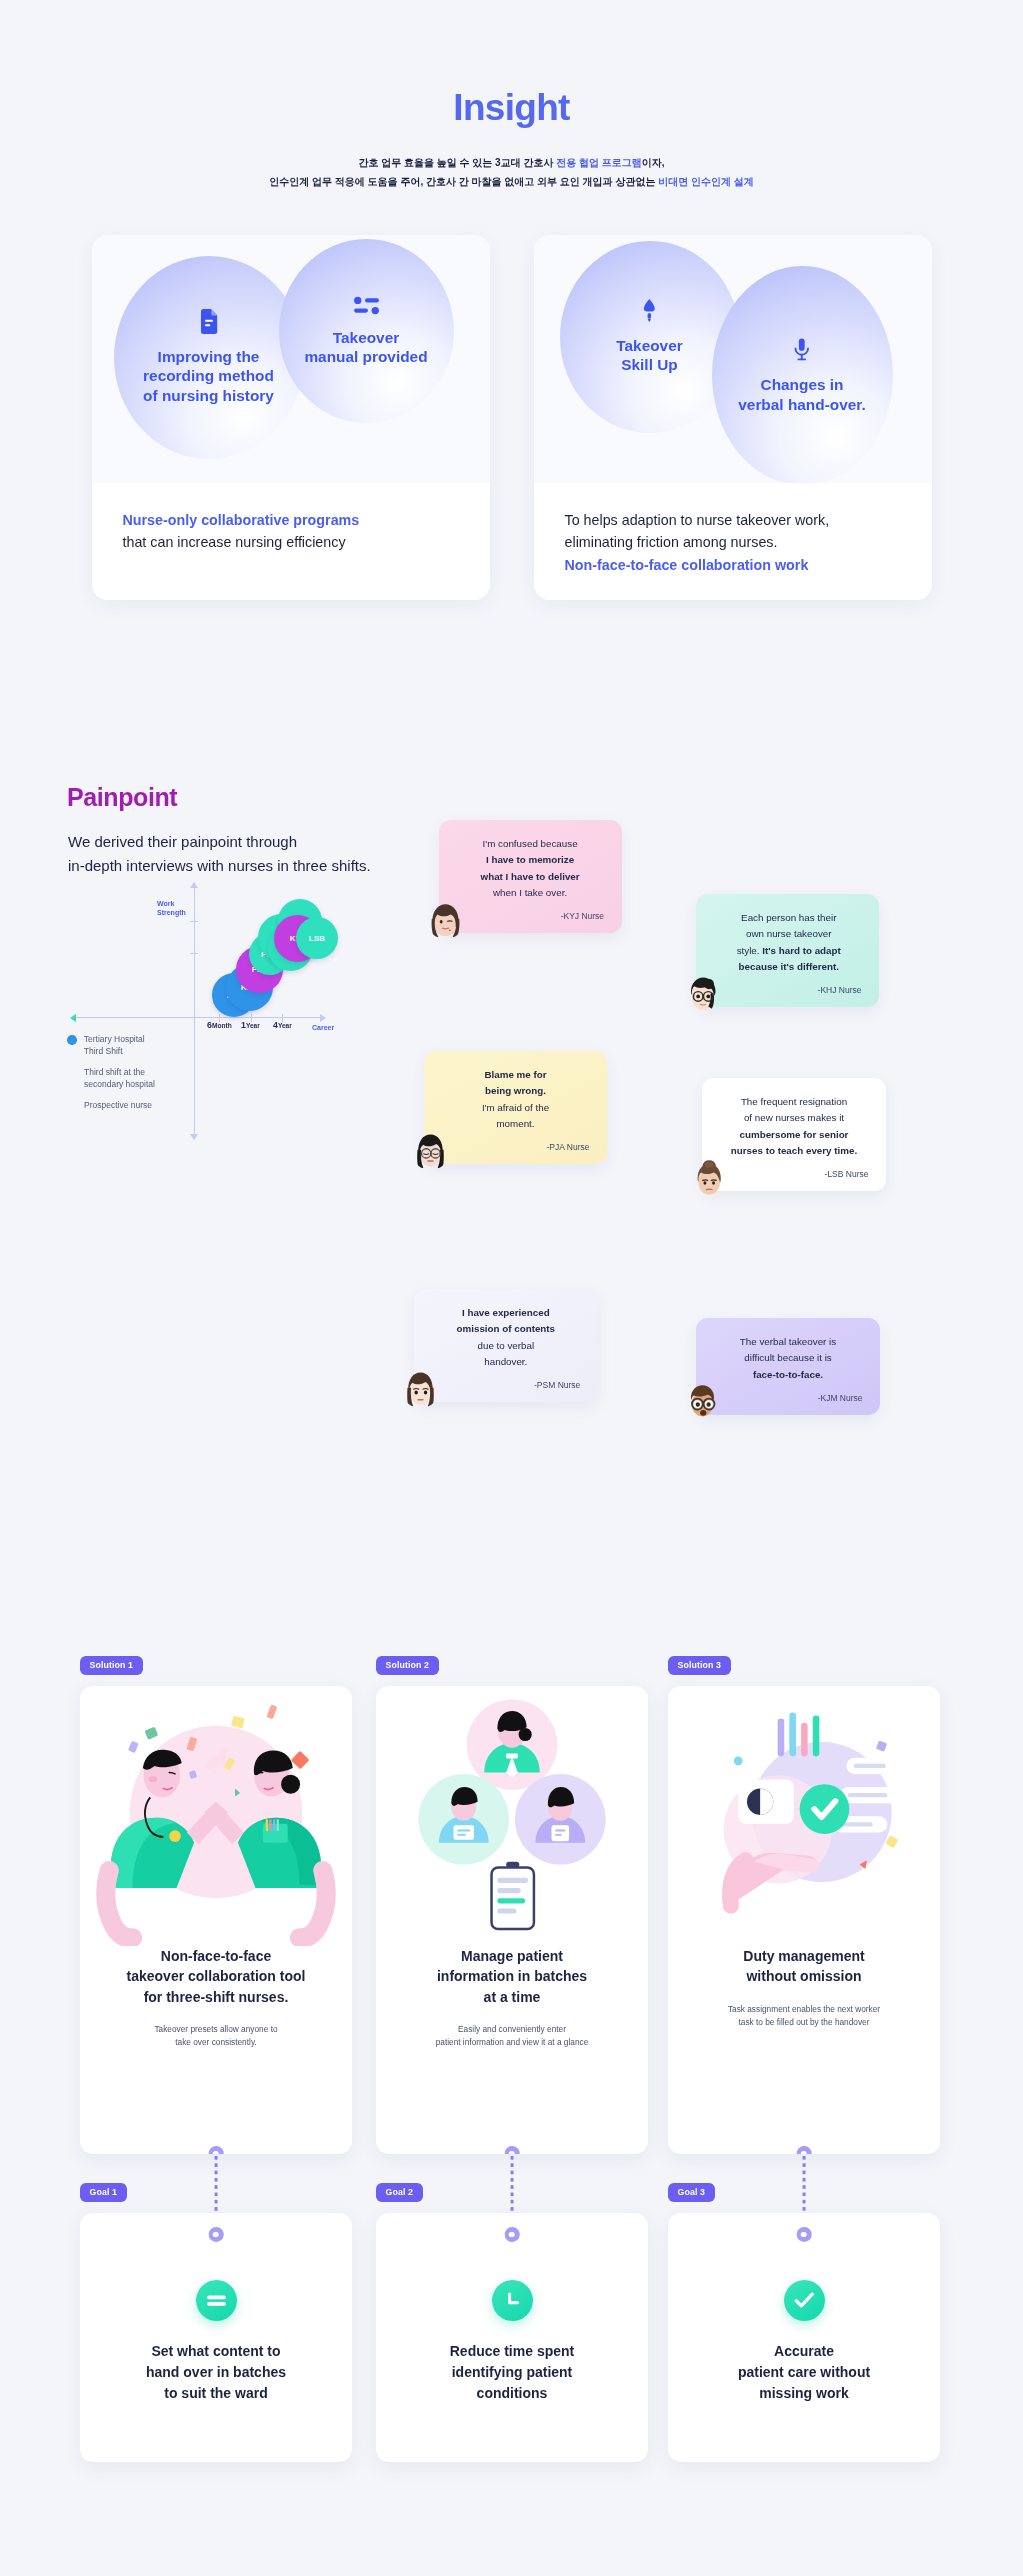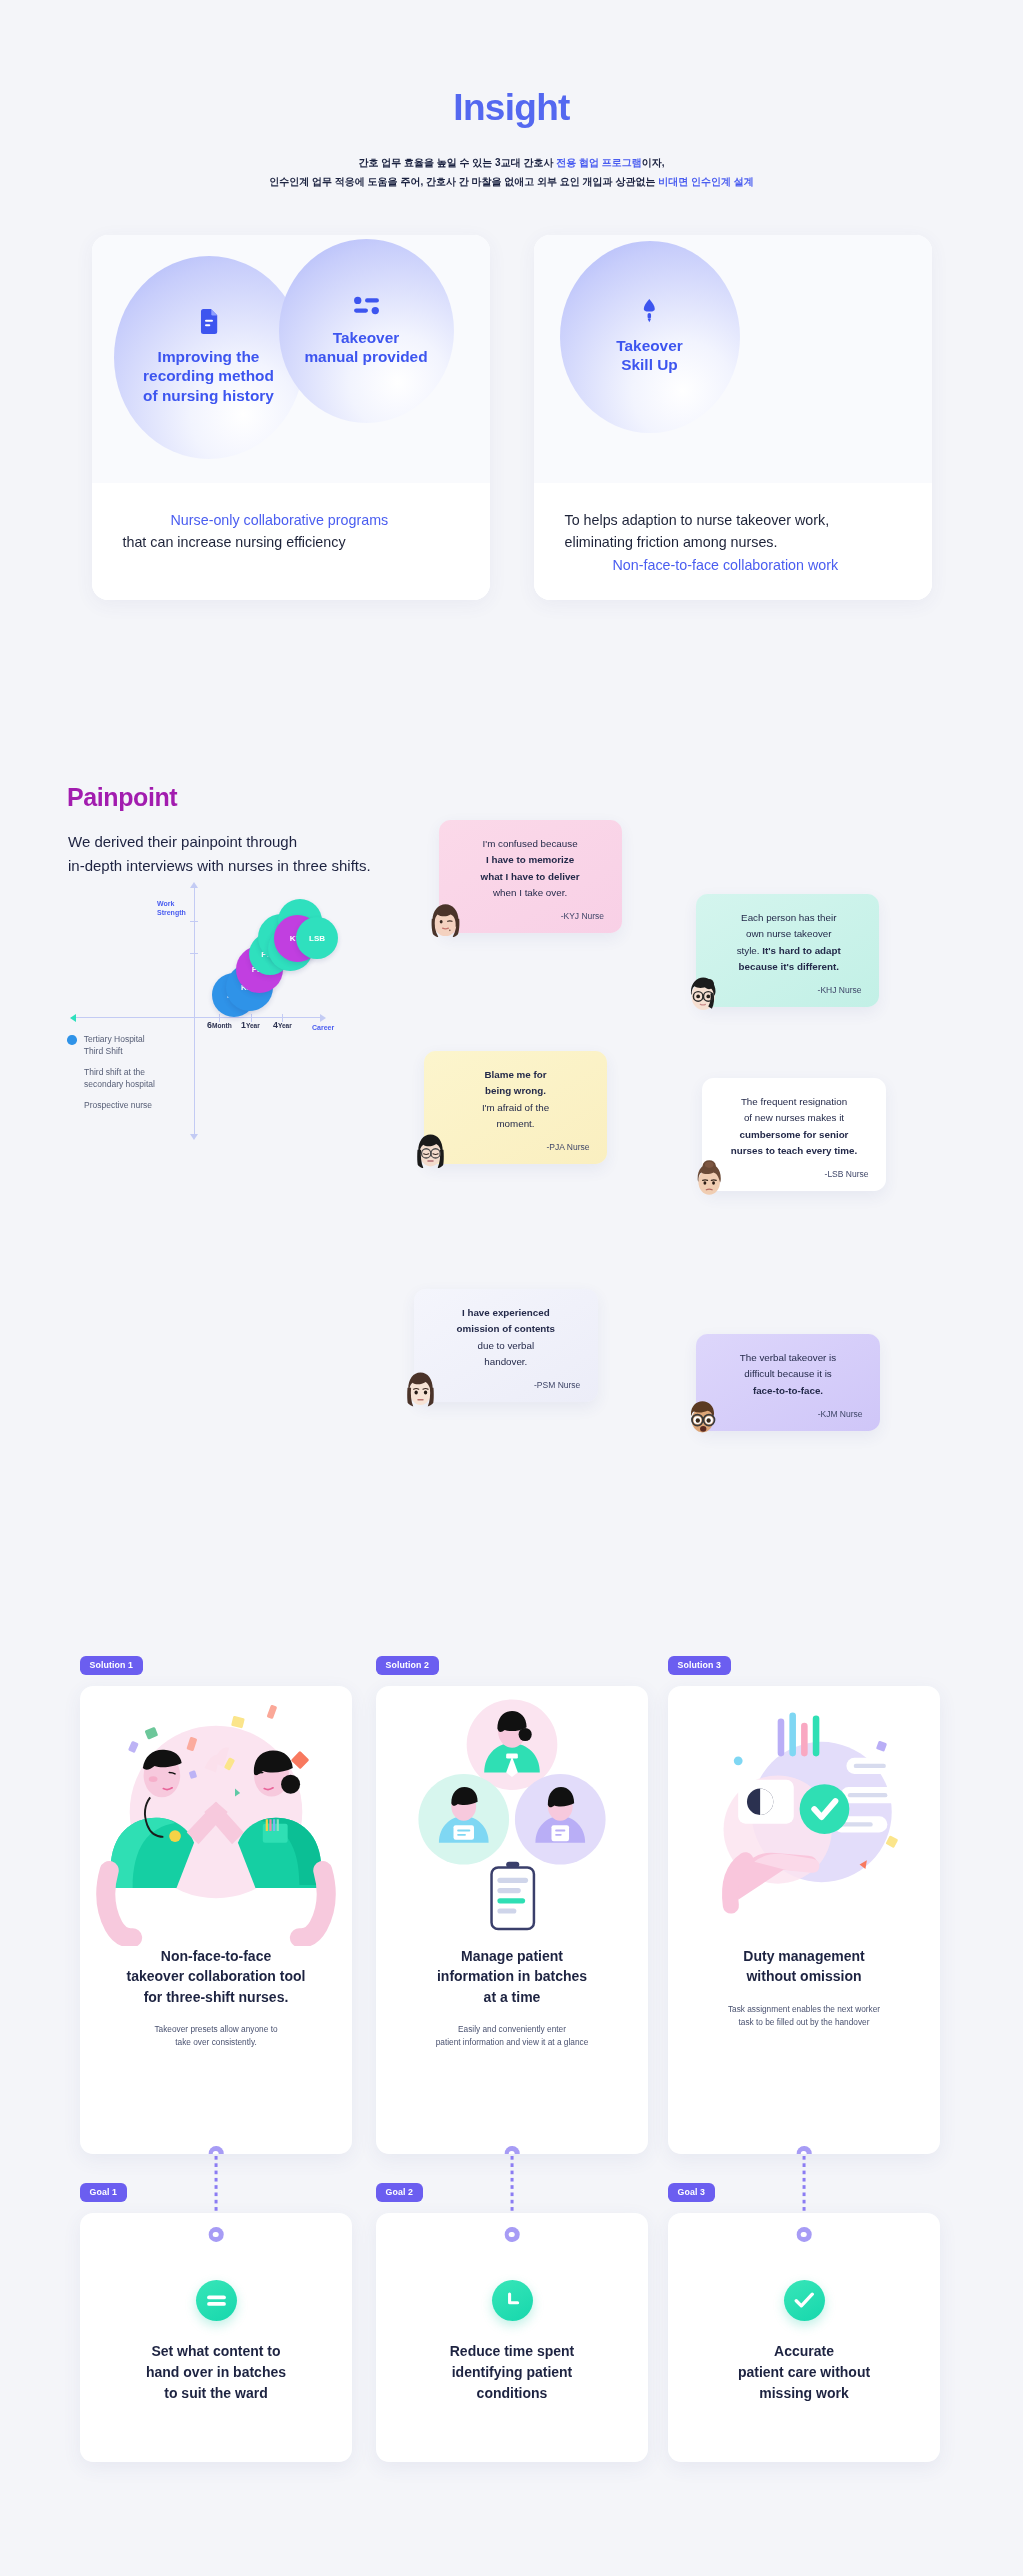--- a/index.html
+++ b/index.html
@@ -73,21 +73,21 @@
   .b2 { width: 175px; height: 184px; left: 187px; top: 4.4px;   font-size: 15.4px; }
   .b3 { width: 180px; height: 192px; left: 26px;  top: 5.8px;   font-size: 15.4px; }
   .b4 { width: 181px; height: 219px; left: 178px; top: 31px;  font-size: 15.4px; }
 
   .insight-body {
     position: absolute; bottom: 0; left: 0; right: 0;
     height: 117px; background: #fff;
     padding: 26px 31px 0 31px;
   }
   .insight-body p { font-size: 14.3px; line-height: 1.56; color: #1d2238; font-weight: 500; }
-  .insight-body .strong { color: #4a5df0; font-weight: normal; margin-left: 48px; }
+  .insight-body .strong { color: #4a5df0; font-weight: bold; }
 
   
   .pain-sec { position: absolute; top: 757px; left: 0; width: 1023px; height: 716px; }
   .pain-title {
     position: absolute; left: 67px; top: 25.6px;
     color: #a21caf; font-size: 25px; font-weight: bold; letter-spacing: -0.4px;
   }
   .pain-sub {
     position: absolute; left: 68px; top: 73px;
     font-size: 15px; line-height: 1.62; color: #1d2240; font-weight: 500;
@@ -290,20 +290,32 @@
             <span class="bicon">
               <svg width="14.6" height="23.4" viewBox="0 0 20 32" fill="#3d55ef">
                 <path d="M10 0C5 6 2.5 10 2.5 13.2c0 2.4 1.8 4 7.5 4s7.5-1.6 7.5-4C17.5 10 15 6 10 0z"></path>
                 <rect x="7.6" y="19" width="4.8" height="8" rx="2.4"></rect>
                 <path d="M7.6 27h4.8l-2.4 5z"></path>
               </svg>
             </span>
             <span class="btext" style="white-space:pre-line">Takeover
 Skill Up</span>
           </div>
+          <div class="bubble b4">
+            <span class="bicon">
+              <svg width="17.5" height="25" viewBox="0 0 24 34" fill="none" stroke="#3d55ef" stroke-width="2.6" stroke-linecap="round">
+                <rect x="8" y="1.8" width="8" height="17" rx="4" fill="#3d55ef" stroke="none"></rect>
+                <path d="M3.4 15.5a8.6 8.6 0 0017.2 0"></path>
+                <path d="M12 24.2v6.2"></path>
+                <path d="M7.4 30.6h9.2"></path>
+              </svg>
+            </span>
+            <span class="btext" style="white-space:pre-line">Changes in
+verbal hand-over.</span>
+          </div>
         </div>
         <div class="insight-body">
           <p><span>To helps adaption to nurse takeover work,</span><br>
              <span>eliminating friction among nurses.</span><br>
              <span class="strong">Non-face-to-face collaboration work</span></p>
         </div>
       </div>
 
     </div>
   </section>
@@ -457,21 +469,21 @@
             <path d="M45 26c1 14 0 23-2 28l-6-2c3-7 4-17 3-26z" fill="#4a3329"></path>
             <path d="M17.5 28q3.6-2 7 0" stroke="#3a2820" stroke-width="1.7" fill="none" stroke-linecap="round"></path>
             <path d="M30.5 28q3.6-2 7 0" stroke="#3a2820" stroke-width="1.7" fill="none" stroke-linecap="round"></path>
             <ellipse cx="21" cy="32.5" rx="2.3" ry="2.7" fill="#241914"></ellipse>
             <ellipse cx="34" cy="32.5" rx="2.3" ry="2.7" fill="#241914"></ellipse>
             <path d="M23.5 42.5h7" stroke="#b4706c" stroke-width="1.9" stroke-linecap="round"></path>
           </svg>
         </div>
       </div>
 
-      <div class="qcard" style="left:272px;top:548px;width:184px;background:linear-gradient(150deg,#ddd6fb,#cfc6f8);">
+      <div class="qcard" style="left:272px;top:532px;width:184px;background:linear-gradient(150deg,#ddd6fb,#cfc6f8);">
         <div class="qtext" style="text-align:center">
           The verbal takeover is<br>difficult because it is<br><b>face-to-to-face.</b>
         </div>
         <div class="qauthor">-KJM Nurse</div>
         <div class="avatar">
           <svg viewBox="0 0 54 54" width="39" height="39">
             <ellipse cx="27" cy="32" rx="15" ry="17" fill="#dca577"></ellipse>
             <path d="M11 24c0-11 7-18 16-18s16 7 16 17c0 2-1 4-2 4-1-5-4-8-7-8-7 3-14 3-19 1-2 1-3 3-3 6-1-1-1-1-1-2z" fill="#5b3a22"></path>
             <circle cx="20" cy="32" r="7.6" fill="none" stroke="#3a3a3a" stroke-width="2.4"></circle>
             <circle cx="36" cy="32" r="7.6" fill="none" stroke="#3a3a3a" stroke-width="2.4"></circle>

